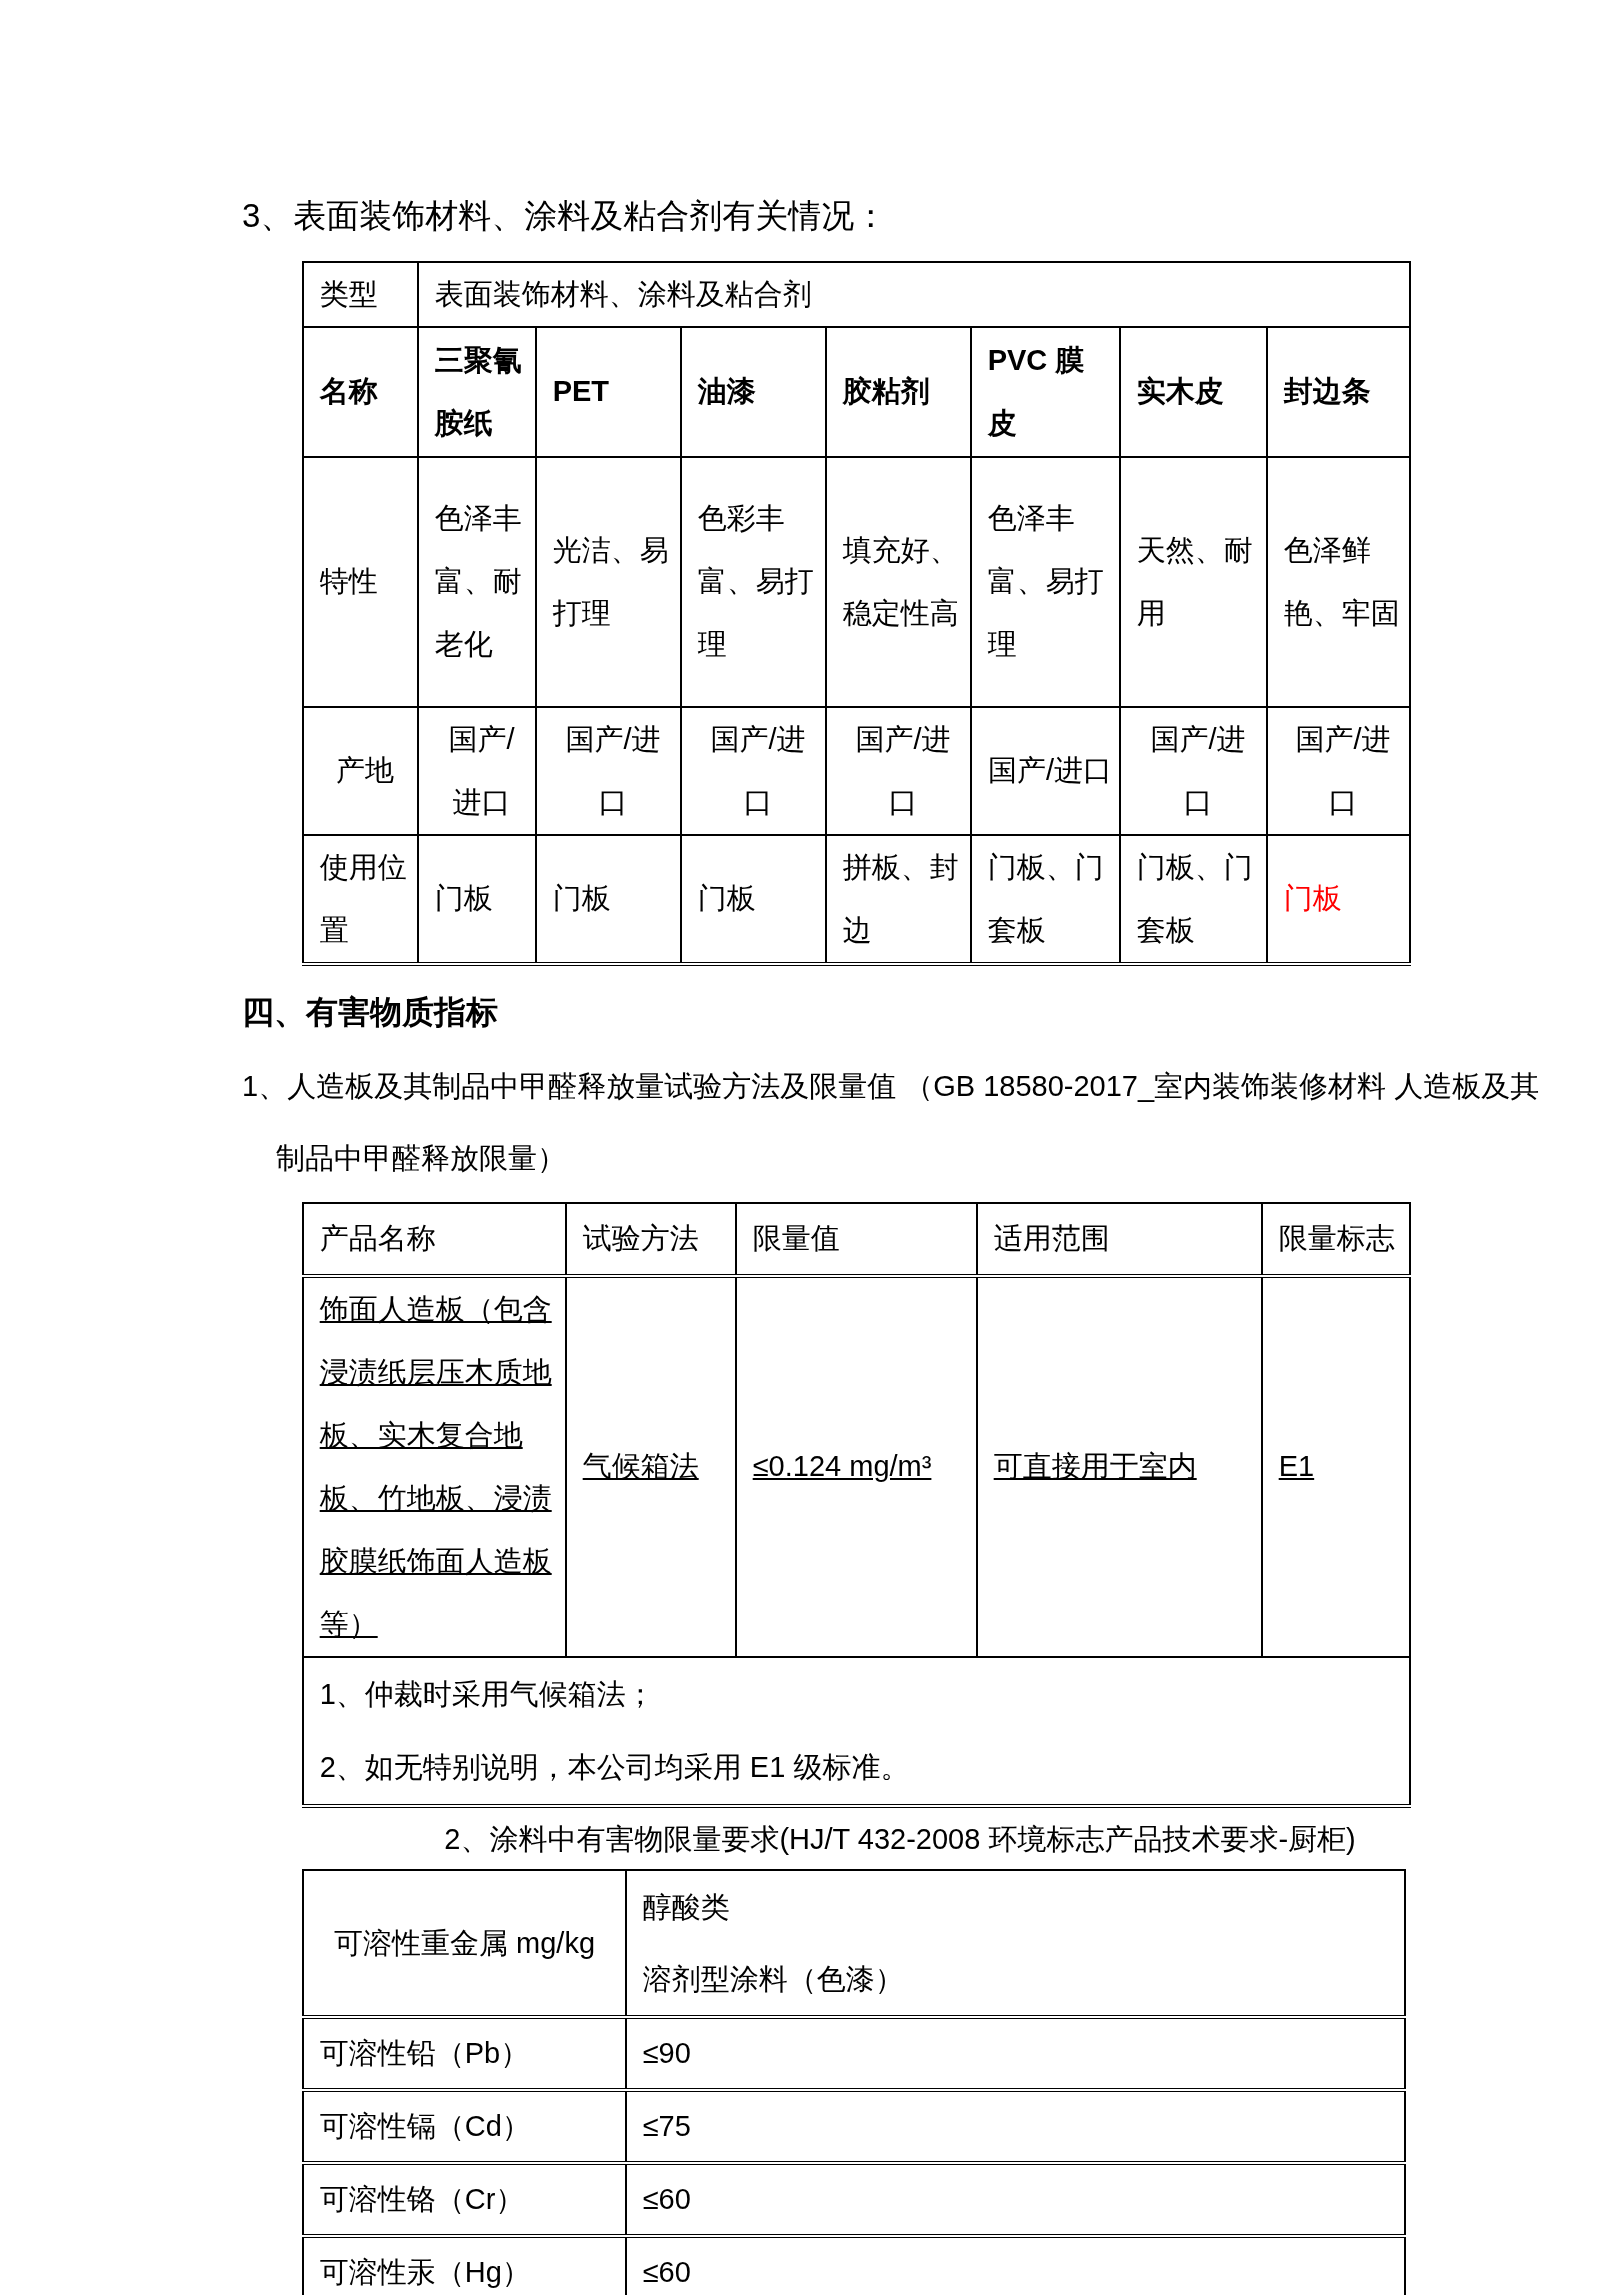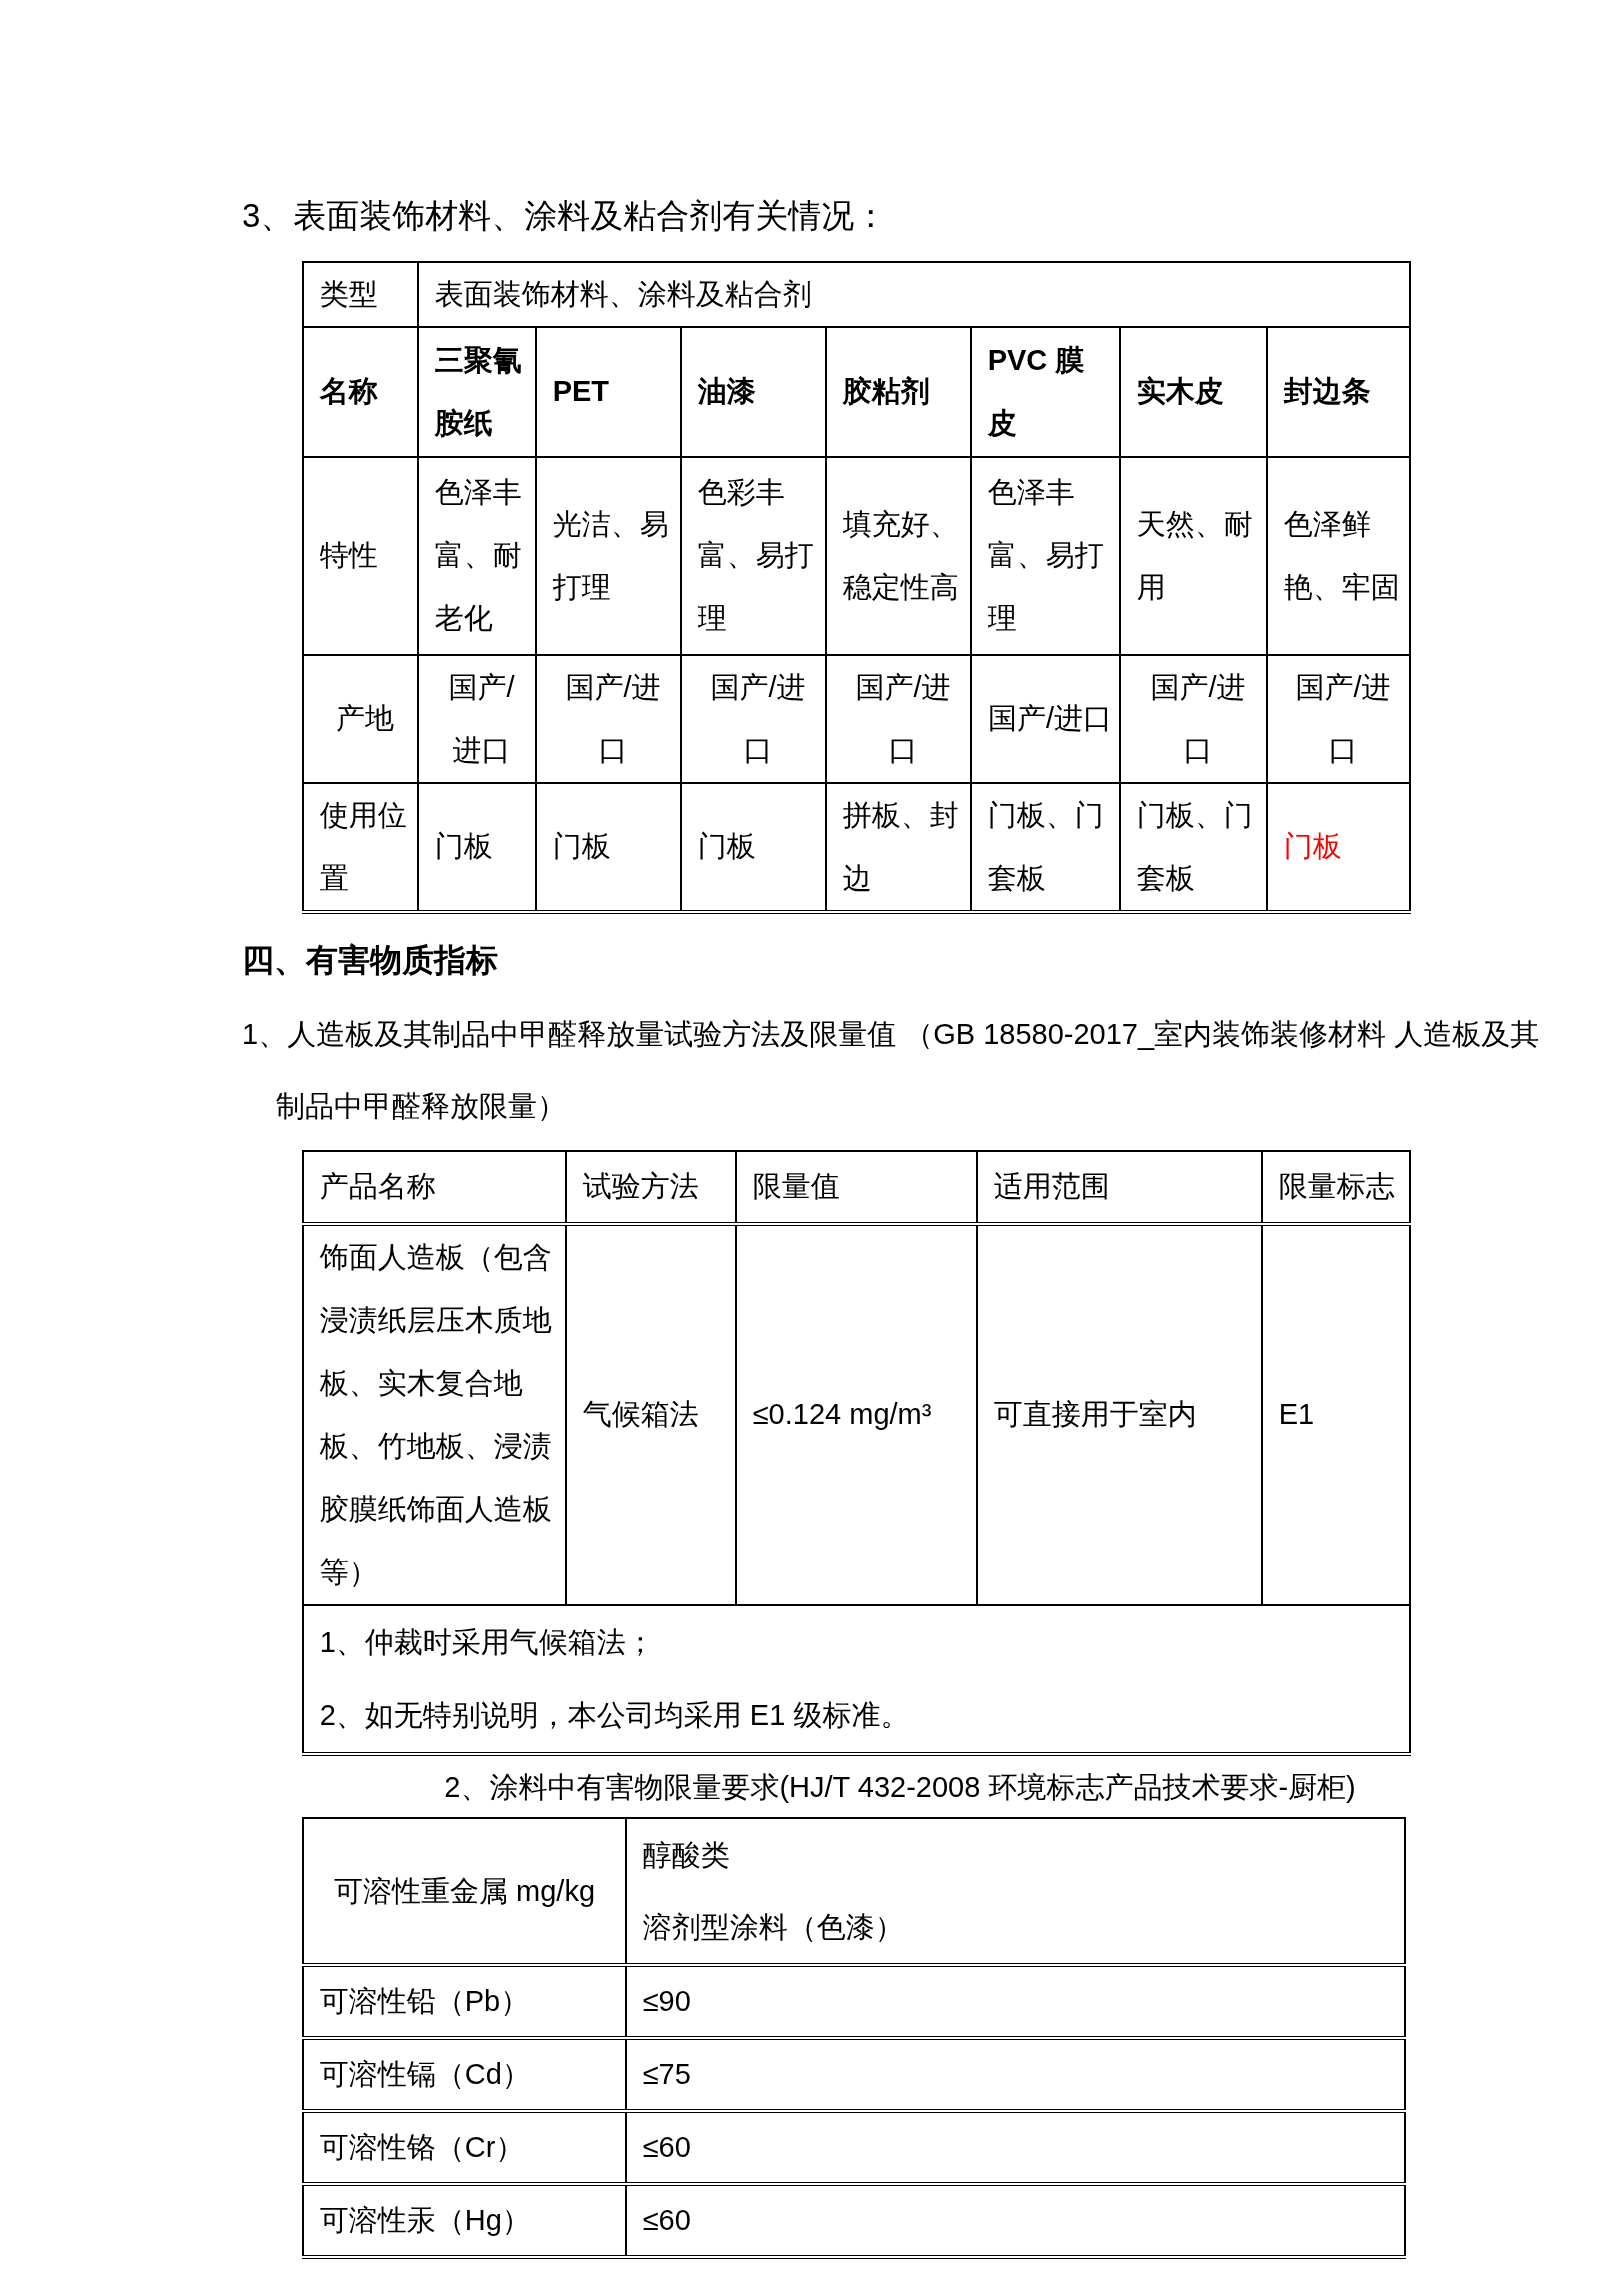--- a/index.html
+++ b/index.html
@@ -16,35 +16,35 @@
 
   table { border-collapse:collapse; table-layout:fixed; margin-left:60px; border:2.6px solid #000; }
   td { border:2px solid #000; vertical-align:middle; text-align:left;
        padding:0 6.5px 0 15.7px; line-height:63px; font-weight:400;
        overflow:hidden; }
 
   
   .t1 { width:1107px; margin-top:23.6px; border-bottom:4.6px double #000; }
   .t1 .r-type td { height:63px; }
   .t1 .r-name td { height:130px;font-weight:bold; }
-  .t1 .r-feat td { height:198px; }
+  .t1 .r-feat td { height:250px; }
   .t1 .r-origin td { height:119px;text-align:center; }
   .t1 .r-pos td { height:128px;border-radius:18px; }
 
   
   .sec-heading { font-size:32px; font-weight:700; line-height:48px; margin:22px 0 0 0; }
 
   
   .body-item { margin:14.4px 0 0 0; line-height:72px; padding-left:34px; text-indent:-34px; }
   .body-item-tight { margin:10.5px 0 0 0; line-height:43px; padding-left:34px; text-indent:-34px;text-align:center; }
 
   
   .t2 { width:1107px; margin-top:7.9px; border-bottom:4.6px double #000; }
   .t2 .r-head td { height:73px; border-bottom:4.6px double #000; }
-  .t2 .r-data td { height:313px; }
+  .t2 .r-data td { height:313px;text-decoration:underline; }
   .t2 .r-notes td { height:145px; }
   .t2 .r-notes .note-line { line-height:73px; }
 
   
   .t3 { width:1101px; margin-top:7.9px; border-bottom:4.6px double #000; }
   .t3 .r-head td { height:147px; }
   .t3 .r-head td.c-label { text-align:center; padding:0 5.2px; }
   .t3 .hdr-line { line-height:72px; }
   .t3 .r-metal td { height:73px; border-top:4.6px double #000; }
 </style>

